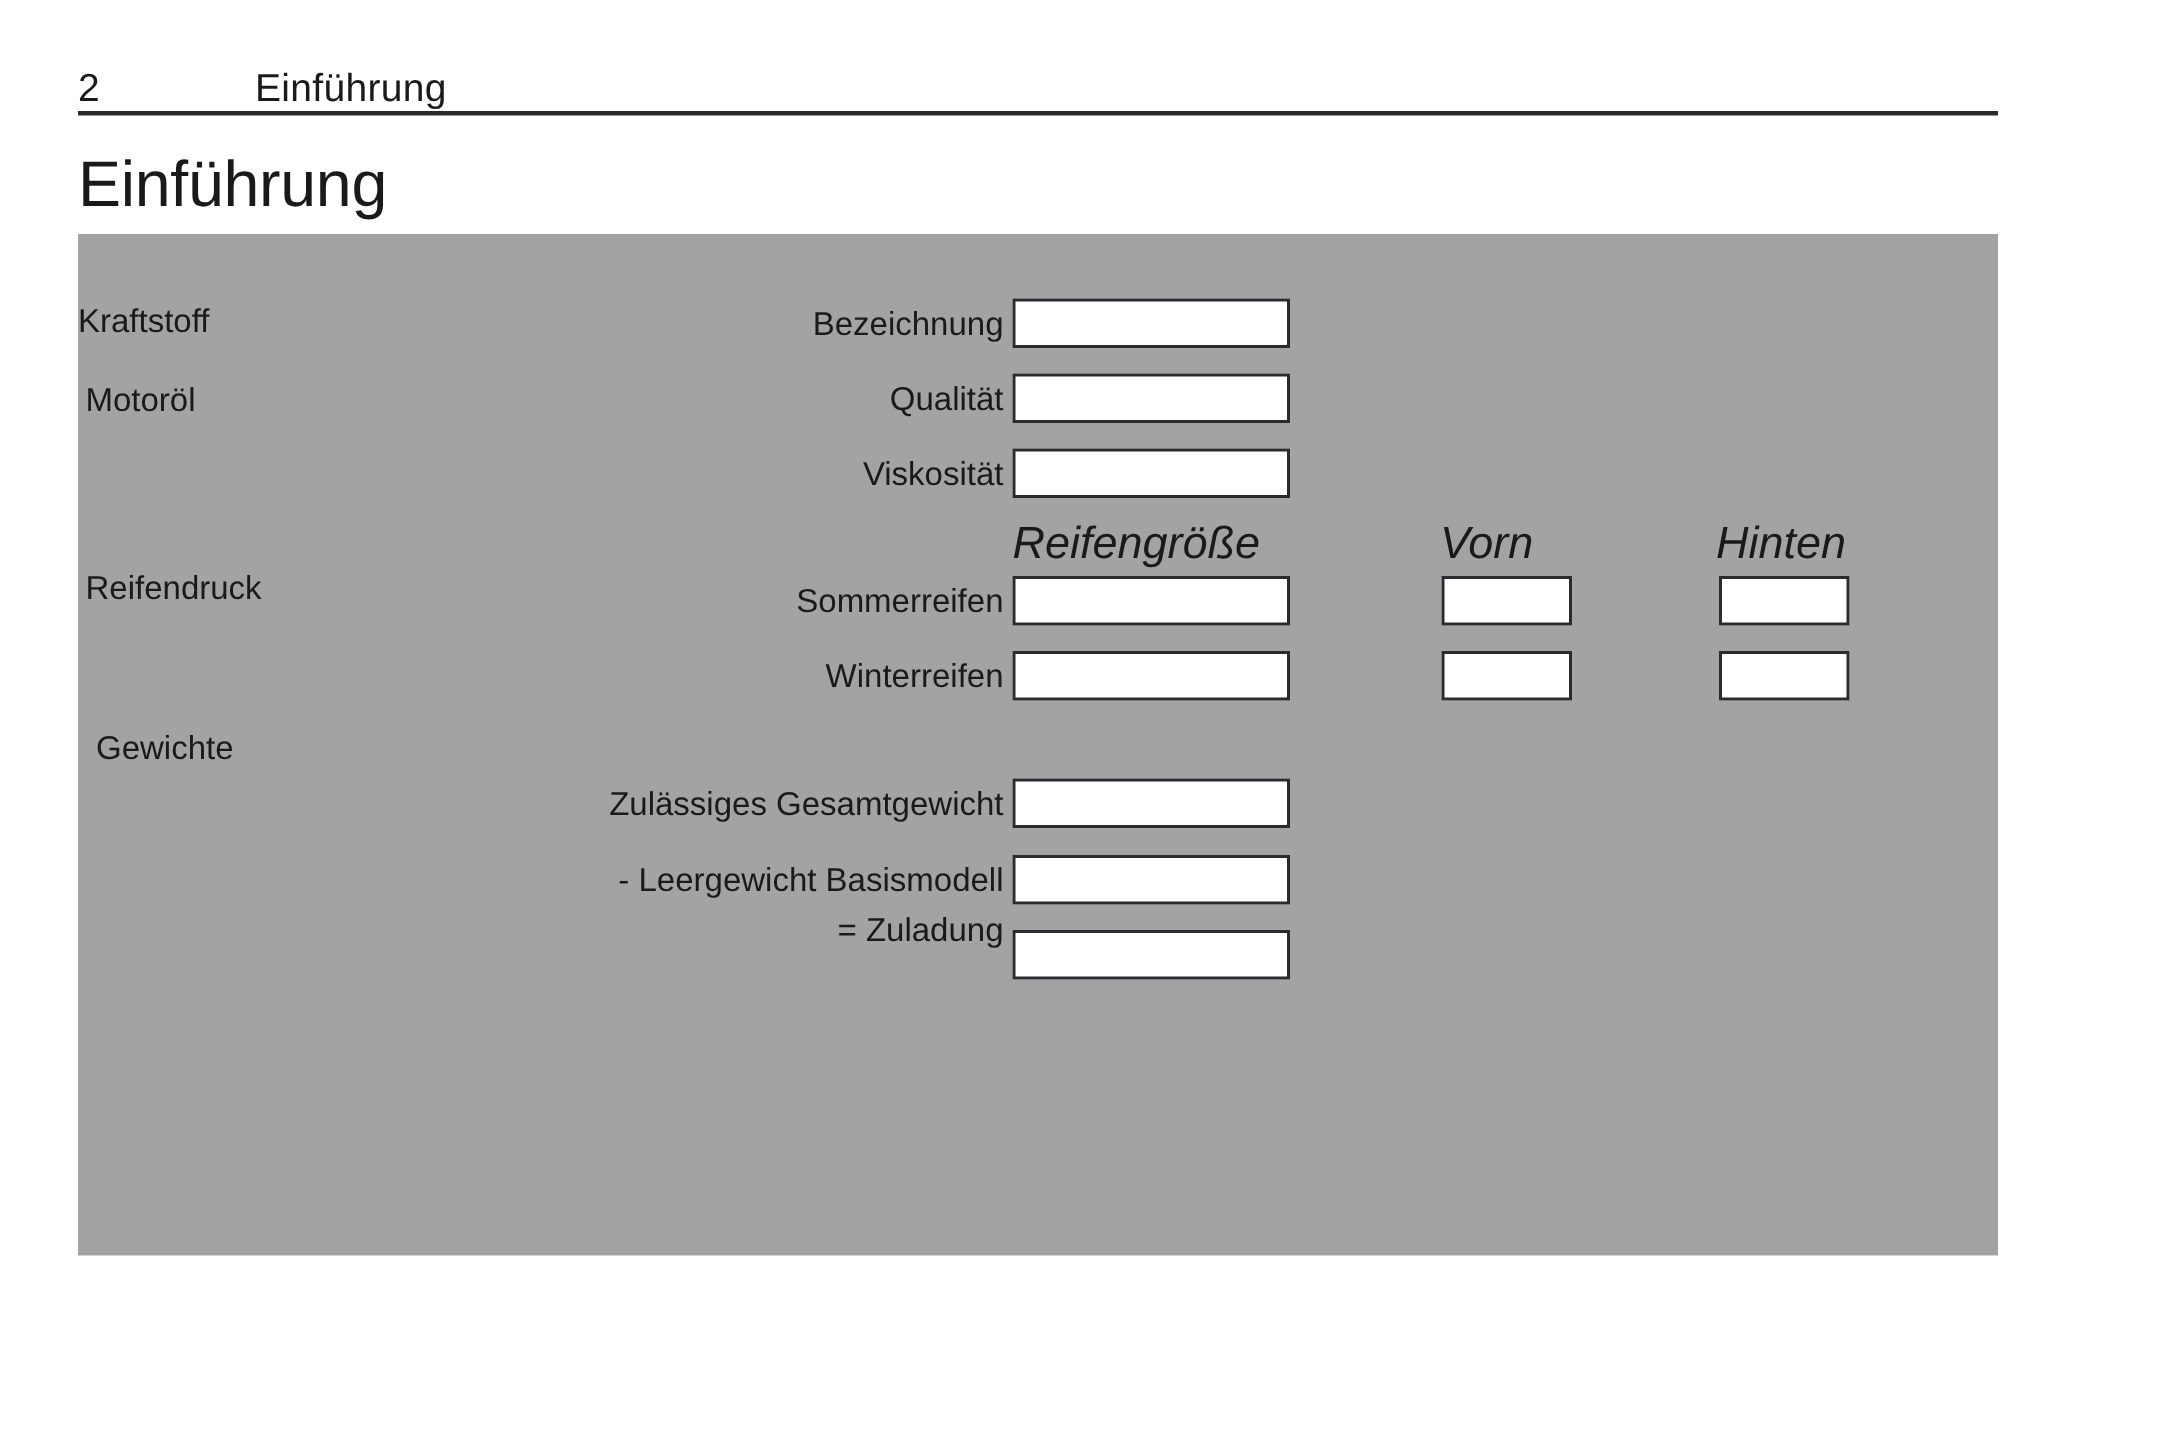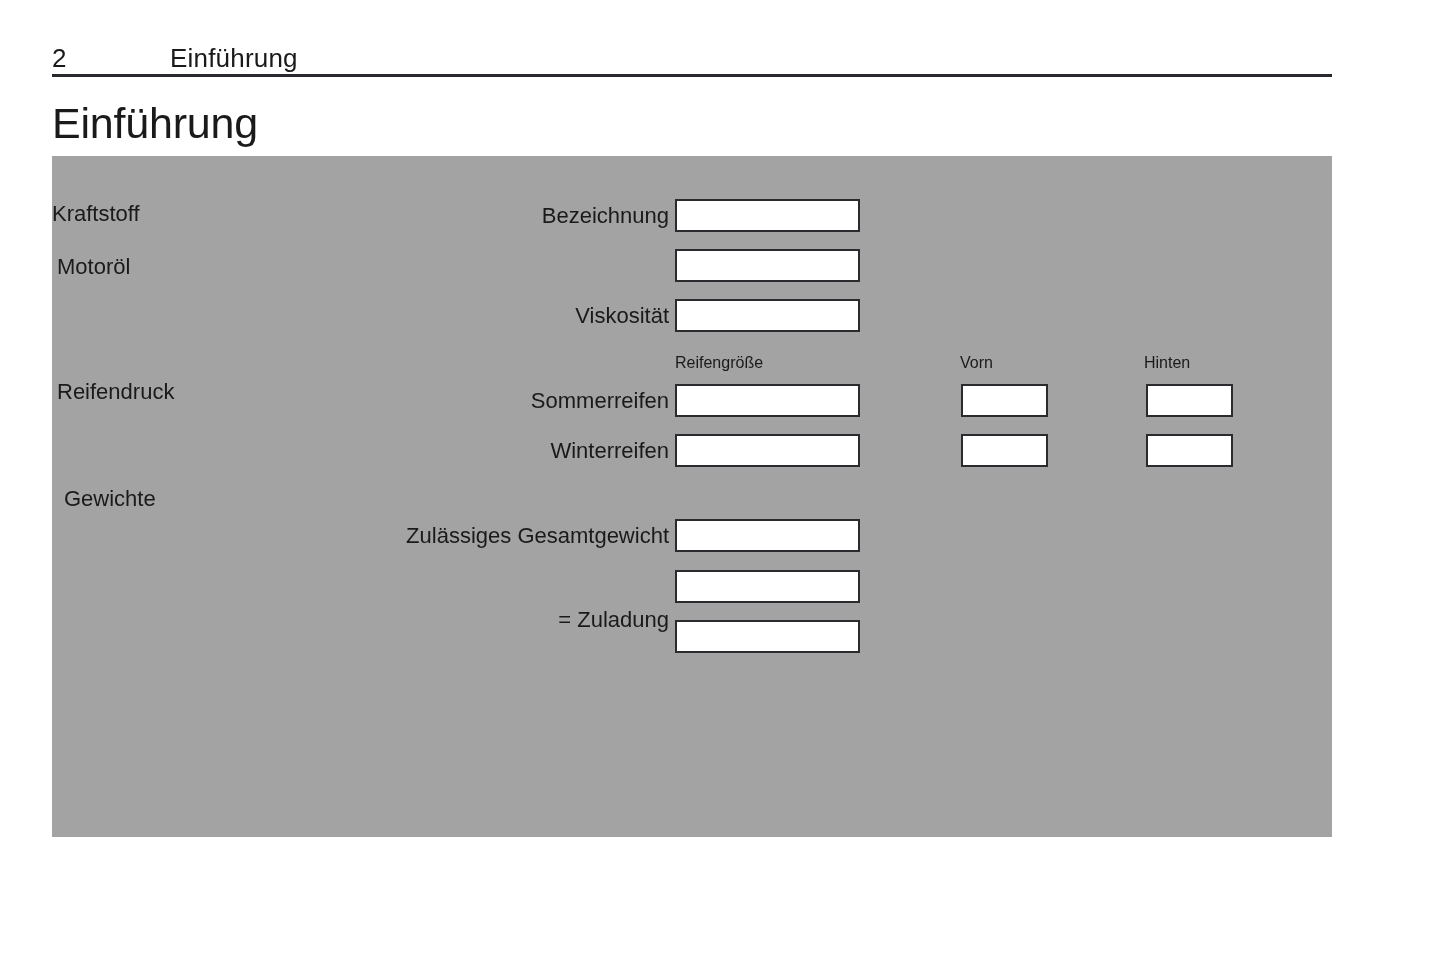--- a/index.html
+++ b/index.html
@@ -103,24 +103,25 @@
     position: absolute;
     left: 0;
     width: 617px;   
     height: 28px;
     text-align: right;
   }
 
   
   .col-head {
     position: absolute;
-    font-size: 16px;
+    font-size: 30px;
     line-height: 28px;
     color: #1a1a1a;
     white-space: nowrap;
+    font-style: italic;
   }
 
   
   .box {
     position: absolute;
     box-sizing: border-box;
     border: 2px solid #2b2b2f;
     background: #ffffff;
   }
   .box-wide  { width: 185px; height: 33px; }
@@ -144,20 +145,23 @@
     <div class="sec-label" style="left:0px;  top:44px;">Kraftstoff</div>
     <div class="sec-label" style="left:5px;  top:97px;">Motoröl</div>
     <div class="sec-label" style="left:5px;  top:194px;margin-top:28px;">Reifendruck</div>
     <div class="sec-label" style="left:12px; top:329px;">Gewichte</div>
 
     <div class="label-slot" style="top:46px;">
       <span class="f-label">Bezeichnung</span>
     </div>
     <div class="box box-wide" style="left:623px; top:43px;"></div>
 
+    <div class="label-slot" style="top:96px;">
+      <span class="f-label">Qualität</span>
+    </div>
     <div class="box box-wide" style="left:623px; top:93px;"></div>
 
     <div class="label-slot" style="top:146px;">
       <span class="f-label">Viskosität</span>
     </div>
     <div class="box box-wide" style="left:623px; top:143px;"></div>
 
     <div class="col-head" style="left:623px; top:193px;">Reifengröße</div>
     <div class="col-head" style="left:908px; top:193px;">Vorn</div>
     <div class="col-head" style="left:1092px; top:193px;">Hinten</div>
@@ -174,20 +178,23 @@
     </div>
     <div class="box box-wide" style="left:623px;  top:278px;"></div>
     <div class="box box-small" style="left:909px;  top:278px;"></div>
     <div class="box box-small" style="left:1094px; top:278px;"></div>
 
     <div class="label-slot" style="top:366px;">
       <span class="f-label">Zulässiges Gesamtgewicht</span>
     </div>
     <div class="box box-wide" style="left:623px; top:363px;"></div>
 
+    <div class="label-slot" style="top:417px;">
+      <span class="f-label">- Leergewicht Basismodell</span>
+    </div>
     <div class="box box-wide" style="left:623px; top:414px;"></div>
 
     <div class="label-slot" style="top:450px;">
       <span class="f-label">= Zuladung</span>
     </div>
     <div class="box box-wide" style="left:623px; top:464px;"></div>
 
   </div>
 </div>
 

